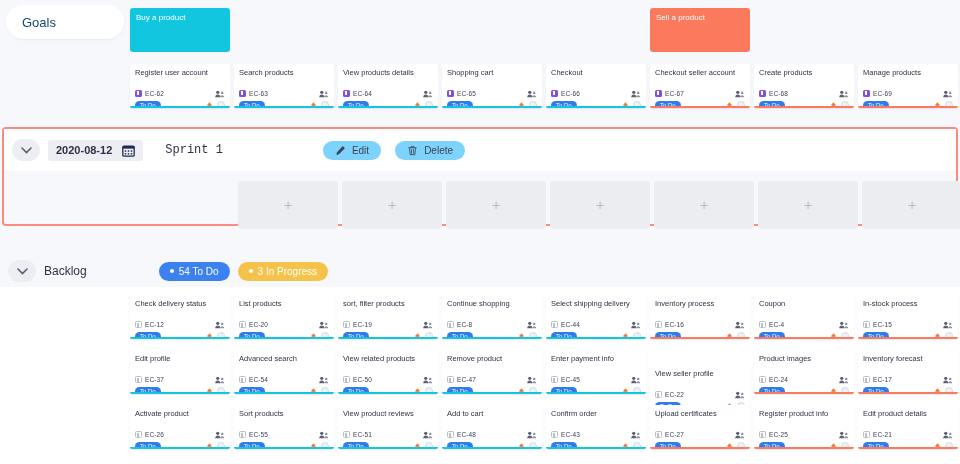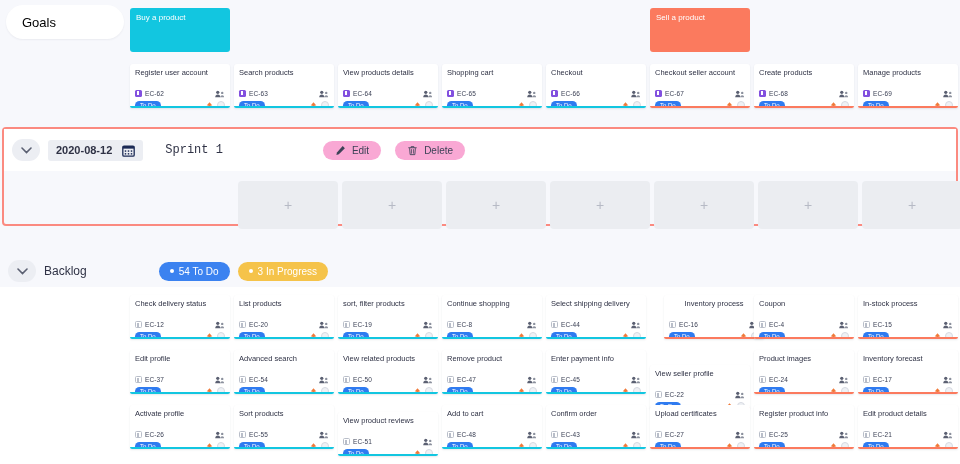--- a/index.html
+++ b/index.html
@@ -17,21 +17,21 @@
     position: absolute;
     left: 6px;
     width: 118px;
     height: 34px;
     background: #ffffff;
     border-radius: 18px;
     display: flex;
     align-items: center;
     padding-left: 16px;
     font-size: 13px;
-    color: #000000;
+    color: #0c4a6e;
     box-shadow: 0 1px 2px rgba(30,40,70,.06);
   }
 
   
   .goal-row { position: absolute; left: 130px; top: 8px; height: 48px; }
   .goal {
     position: absolute;
     top: 0;
     width: 100px;
     height: 44px;
@@ -165,21 +165,21 @@
   }
   .sprint-name {
     font-size: 12px;
     color: #2f3245;
     margin-left: 22px;
     flex: 0 0 auto;
     font-family: Liberation Mono, monospace;
   }
   .act {
     display: flex; align-items: center; gap: 6px;
-    background: #f9a8d4;
+    background: #7dd3fc;
     border-radius: 13px;
     padding: 4px 12px;
     font-size: 10px;
     color: #3d4257;
     flex: 0 0 auto;
   }
   .act.edit { margin-left: 100px; }
   .act.del { margin-left: 14px; }
 
   .slotrow { position: absolute; left: 130px; top: 52px; }
@@ -597,21 +597,21 @@
           <div class="foot">
             <span class="badge">To Do</span>
             <span class="spacer"></span>
             <svg class="arrow" viewBox="0 0 14 14">
               <path d="M7 2 L11.4 7 H8.8 V12 H5.2 V7 H2.6 Z" fill="#f07a3a"></path>
             </svg>
             <span class="avatar"></span>
           </div>
           <div class="accent" style="background:#12c6e0"></div>
         </div>
-        <div class="card" style="left: 534px; text-align: center;">
+        <div class="card" style="left: 520px;">
           <div class="title">Inventory process</div>
           <div class="meta">
             <span class="sq grey"></span>
             <span class="ident">EC-16</span>
             <span class="spacer"></span>
             <svg class="ppl" viewBox="0 0 18 14">
               <circle cx="5" cy="4" r="2.9" fill="#5b6072"></circle>
               <path d="M0.4 13 C0.4 9.6 2.4 8 5 8 C7.6 8 9.6 9.6 9.6 13 Z" fill="#5b6072"></path>
               <circle cx="13" cy="5" r="2.2" fill="#8b909d"></circle>
               <path d="M9.6 13 C9.6 10.4 11 9.2 13 9.2 C15 9.2 16.4 10.4 16.4 13 Z" fill="#8b909d"></path>
@@ -855,21 +855,21 @@
             <svg class="arrow" viewBox="0 0 14 14">
               <path d="M7 2 L11.4 7 H8.8 V12 H5.2 V7 H2.6 Z" fill="#f07a3a"></path>
             </svg>
             <span class="avatar"></span>
           </div>
           <div class="accent" style="background:#fb7a5e"></div>
         </div>
       </div>
       <div class="cardrow" style="top: 118px;">
         <div class="card" style="left: 0px;">
-          <div class="title">Activate profile</div>
+          <div class="title">Activate product</div>
           <div class="meta">
             <span class="sq grey"></span>
             <span class="ident">EC-26</span>
             <span class="spacer"></span>
             <svg class="ppl" viewBox="0 0 18 14">
               <circle cx="5" cy="4" r="2.9" fill="#5b6072"></circle>
               <path d="M0.4 13 C0.4 9.6 2.4 8 5 8 C7.6 8 9.6 9.6 9.6 13 Z" fill="#5b6072"></path>
               <circle cx="13" cy="5" r="2.2" fill="#8b909d"></circle>
               <path d="M9.6 13 C9.6 10.4 11 9.2 13 9.2 C15 9.2 16.4 10.4 16.4 13 Z" fill="#8b909d"></path>
             </svg>
@@ -900,21 +900,21 @@
           <div class="foot">
             <span class="badge">To Do</span>
             <span class="spacer"></span>
             <svg class="arrow" viewBox="0 0 14 14">
               <path d="M7 2 L11.4 7 H8.8 V12 H5.2 V7 H2.6 Z" fill="#f07a3a"></path>
             </svg>
             <span class="avatar"></span>
           </div>
           <div class="accent" style="background:#12c6e0"></div>
         </div>
-        <div class="card" style="left: 208px; margin-top: 7px;">
+        <div class="card" style="left: 208px;">
           <div class="title">View product reviews</div>
           <div class="meta">
             <span class="sq grey"></span>
             <span class="ident">EC-51</span>
             <span class="spacer"></span>
             <svg class="ppl" viewBox="0 0 18 14">
               <circle cx="5" cy="4" r="2.9" fill="#5b6072"></circle>
               <path d="M0.4 13 C0.4 9.6 2.4 8 5 8 C7.6 8 9.6 9.6 9.6 13 Z" fill="#5b6072"></path>
               <circle cx="13" cy="5" r="2.2" fill="#8b909d"></circle>
               <path d="M9.6 13 C9.6 10.4 11 9.2 13 9.2 C15 9.2 16.4 10.4 16.4 13 Z" fill="#8b909d"></path>

